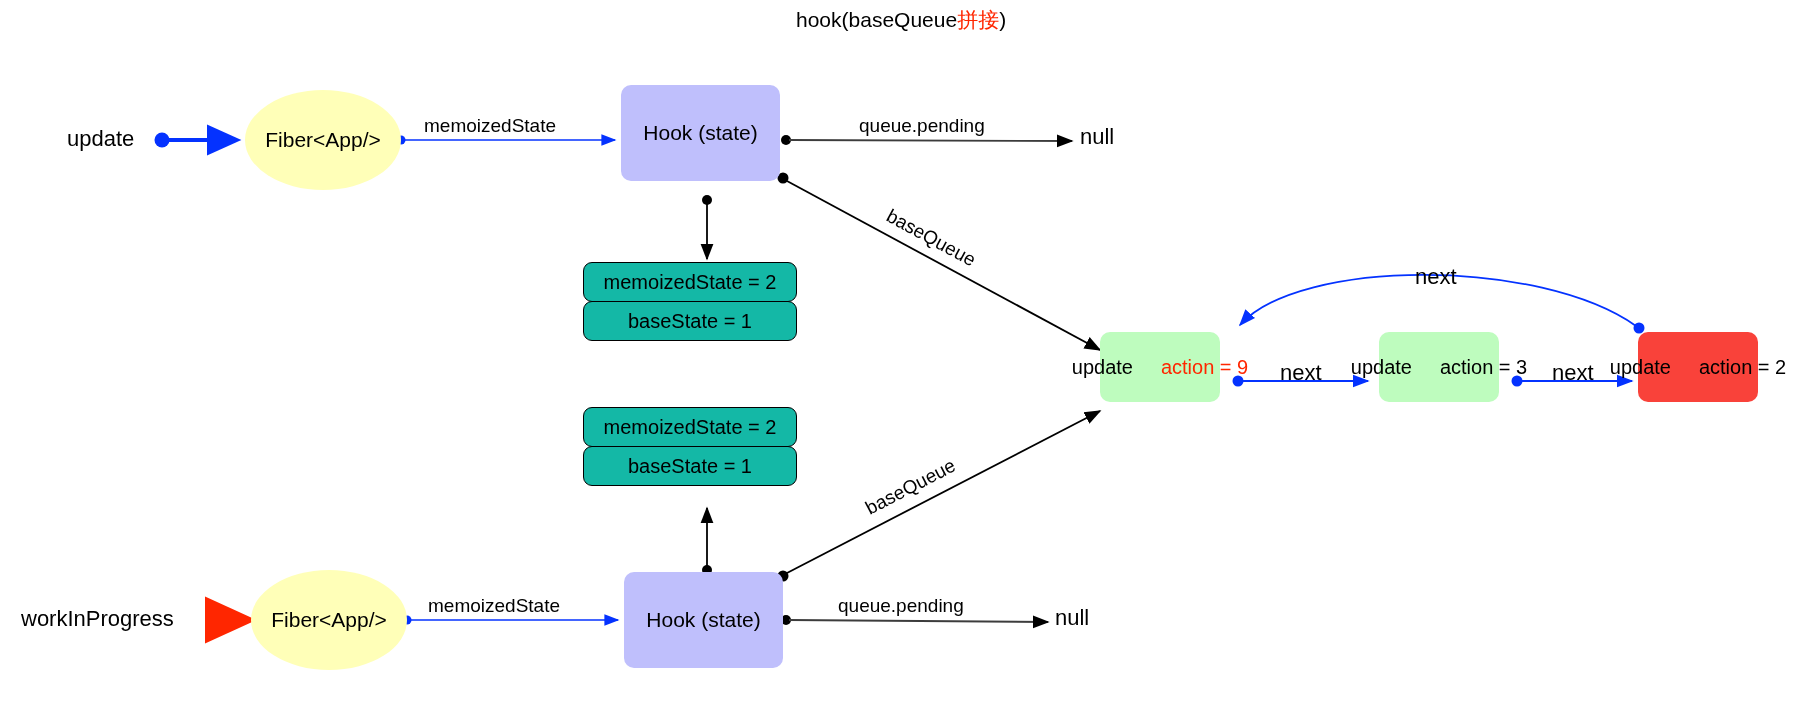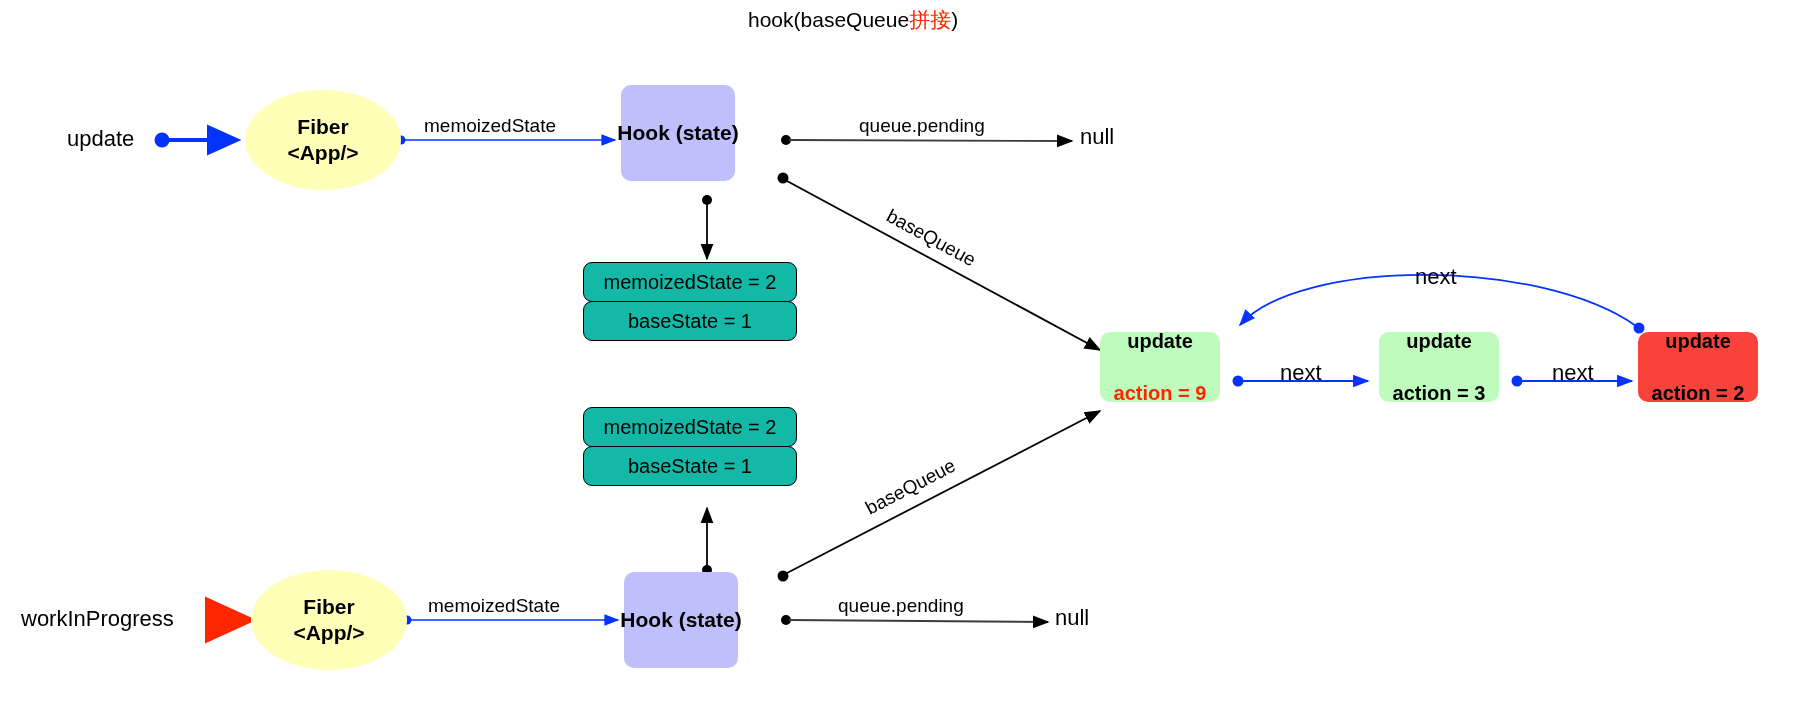--- a/index.html
+++ b/index.html
@@ -24,33 +24,31 @@
     position: absolute;
     left: 0; top: 0;
     width: 1808px;
     height: 710px;
     pointer-events: none;
   }
   .node {
     position: absolute;
     box-sizing: border-box;
     display: flex;
-    flex-direction: column;
     align-items: center;
     justify-content: center;
     text-align: center;
     line-height: 1.22;
     white-space: nowrap;
-    font-weight: bold;
   }
   
   .title {
     position: absolute;
     font-size: 21px;
-    left: 748px;
+    left: 796px;
     top: 6px;
     white-space: nowrap;
   }
   .title .cn { color: #ff2600; }
 
   
   .plain-label {
     position: absolute;
     font-size: 22px;
     white-space: nowrap;
@@ -62,21 +60,21 @@
     border-radius: 50%;
     width: 156px;
     height: 100px;
     font-size: 21px;
   }
 
   
   .hook {
     background: #bfbffc;
     border-radius: 10px;
-    width: 114px;
+    width: 159px;
     height: 96px;
     font-size: 21px;
   }
 
   
   .state-table {
     position: absolute;
     width: 214px;
   }
   .state-table .row {

